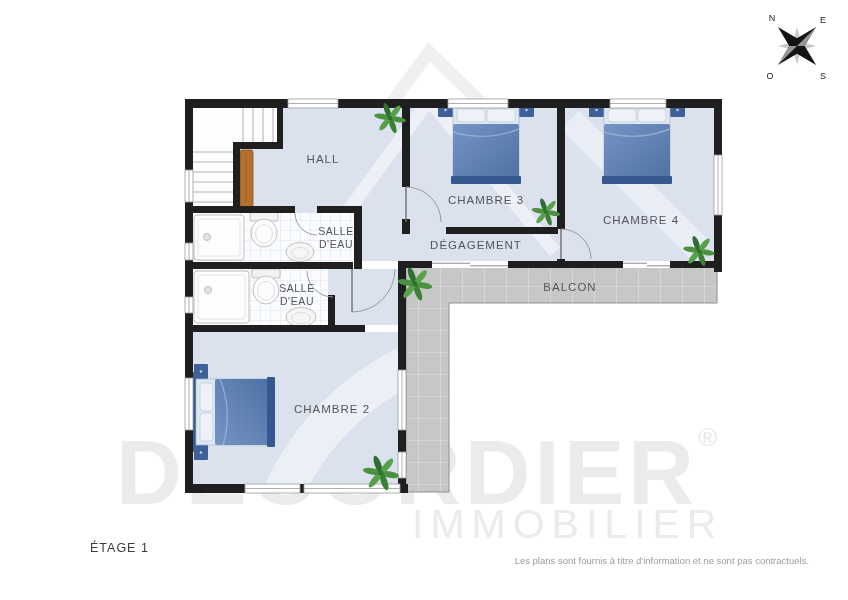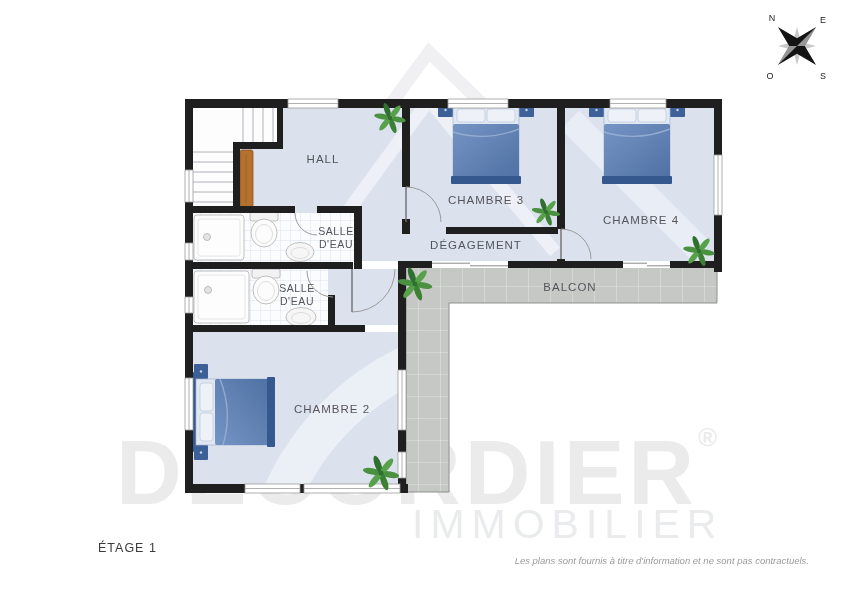--- a/index.html
+++ b/index.html
@@ -5,23 +5,23 @@
   html,body{margin:0;padding:0;background:#ffffff;}
   #stage{position:relative;width:848px;height:600px;background:#fff;overflow:hidden;
          font-family:"Liberation Sans",sans-serif;}
   
   .wm-brand{position:absolute;left:116px;top:424px;font-size:91px;font-weight:bold;
             letter-spacing:4px;color:#ebebeb;line-height:1;white-space:nowrap;z-index:1;}
   .wm-brand .reg{font-size:26px;font-weight:bold;vertical-align:58px;letter-spacing:0;}
   .wm-sub{position:absolute;left:412px;top:504px;font-size:41px;font-weight:400;
           letter-spacing:7px;color:#e9ebec;line-height:1;white-space:nowrap;z-index:1;}
   #plan-svg{position:absolute;left:0;top:0;z-index:2;}
-  .floor-label{position:absolute;left:98px;top:541px;font-size:12.5px;color:#3b3b3b;
+  .floor-label{position:absolute;left:90px;top:541px;font-size:12.5px;color:#3b3b3b;
                letter-spacing:1px;z-index:3;}
-  .disclaimer{position:absolute;right:39px;top:555px;font-size:9.5px;color:#9b9b9b;z-index:3;font-style:italic;}
+  .disclaimer{position:absolute;right:39px;top:555px;font-size:9.5px;color:#9b9b9b;z-index:3;}
   text{font-family:"Liberation Sans",sans-serif;}
   .room-label{fill:#54555b;font-size:11.5px;letter-spacing:1px;}
   .room-label-sm{fill:#54555b;font-size:10.5px;letter-spacing:0.6px;}
   .compass-letter{fill:#1c1c1c;font-size:9px;}
 </style>
 </head>
 <body>
 
 <div id="stage">
 

